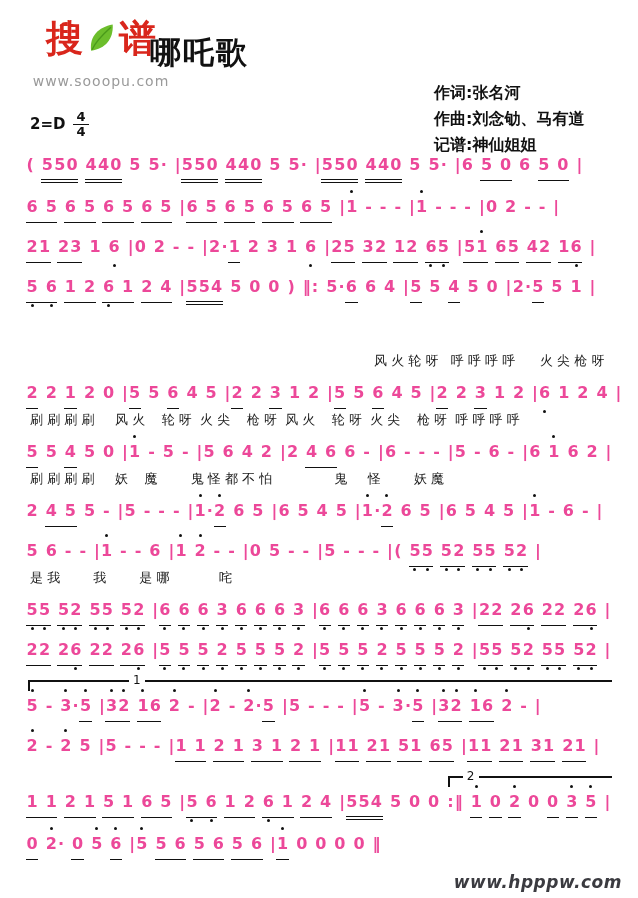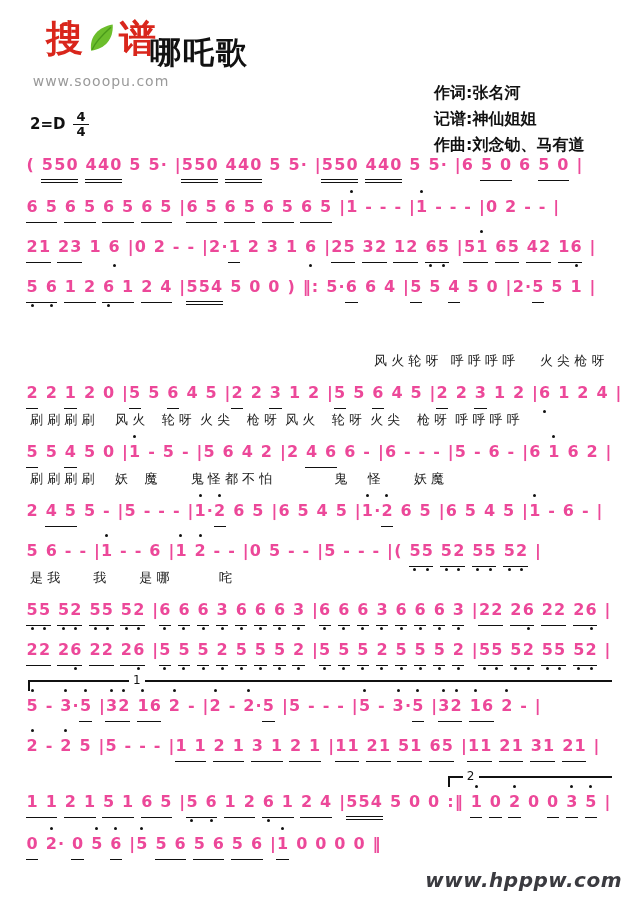--- a/index.html
+++ b/index.html
@@ -41,21 +41,21 @@
   
   .volta-pad{padding-top:16px;}
   .volta{position:absolute;top:3px;height:9px;border-top:2px solid #111;border-left:2px solid #111;}
   .v-full{left:2px;right:0;}
   .v-right{left:72%;right:0;}
   .volta span{position:absolute;top:-9px;left:17%;background:#fff;padding:0 4px;
               font-size:12px;font-weight:normal;}
   .v-right span{left:8%;}
 
   
-  .site-url{position:absolute;right:16px;bottom:6px;font-size:20px;font-weight:bold;
+  .site-url{position:absolute;right:16px;bottom:6px;font-size:17px;font-weight:bold;
             font-style:italic;color:#3b3b40;letter-spacing:0.5px;}
 </style>
 </head>
 <body>
 
 <div class="page">
   <header class="hdr">
     <div class="logo">
       <div class="logo-row">
         <span class="logo-char">搜</span>
@@ -65,22 +65,22 @@
         </svg>
         <span class="logo-char">谱</span>
       </div>
       <div class="logo-url">www.sooopu.com</div>
     </div>
 
     <h1 class="title">哪吒歌</h1>
 
     <div class="c-right">
       <div>作词:张名河</div>
+      <div>作曲:刘念劬、马有道</div>
       <div>记谱:神仙姐姐</div>
-      <div>作曲:刘念劬、马有道</div>
     </div>
 
     <div class="keysig">
       <span>2=D</span>
       <span class="frac">
         <span class="num">4</span>
         <span class="den">4</span>
       </span>
     </div>
   </header>

